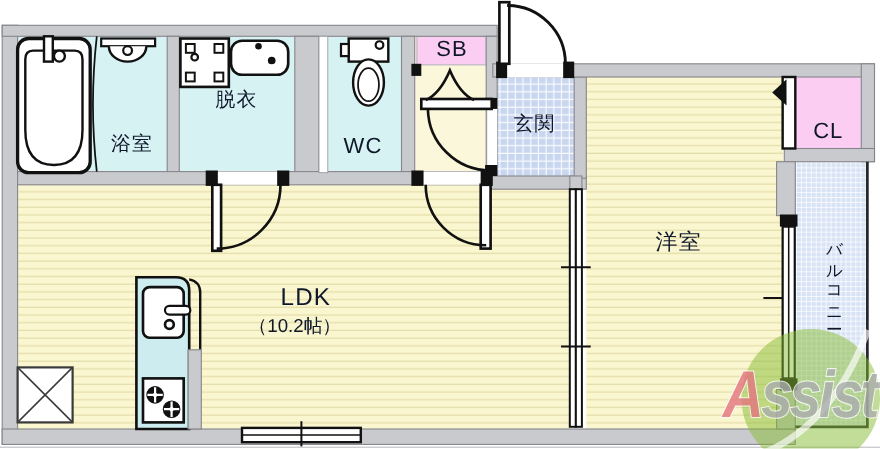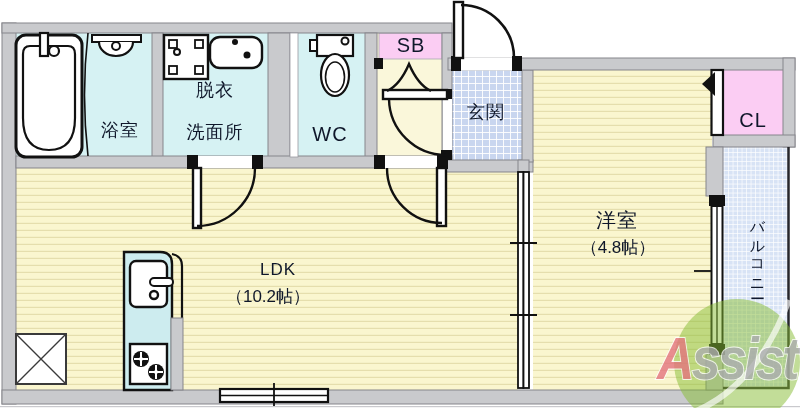--- a/index.html
+++ b/index.html
@@ -3,21 +3,21 @@
 <meta charset="utf-8">
 <style>
   html,body{margin:0;padding:0;background:#fff;}
   #stage{position:relative;width:800px;height:408px;background:#fff;overflow:hidden;
          font-family:"Liberation Sans","DejaVu Sans",sans-serif;}
   #stage svg{position:absolute;left:0;top:0;}
   .lbl{position:absolute;transform:translate(-50%,-50%);font-weight:normal;color:#0f172a;
        white-space:nowrap;letter-spacing:1px;}
   .lbl.s18{font-size:18px;}
   .lbl.s20{font-size:20px;}
-  .lbl.s22{font-size:17px;}
+  .lbl.s22{font-size:22px;}
   .lbl.s17{font-size:17px;letter-spacing:0;}
   .lbl.vert{writing-mode:vertical-rl;letter-spacing:3px;font-size:15px;}
 </style>
 </head>
 <body>
 
 <div id="stage">
 <svg width="800" height="408" viewBox="0 0 800 408">
   <defs>
     <pattern id="stripes" width="8" height="7" patternUnits="userSpaceOnUse">
@@ -195,23 +195,21 @@
 
   <g>
     <circle cx="737" cy="362" r="63" fill="#85bb31" opacity="0.5"></circle>
     <path d="M694,412 Q757,386 789,300" fill="none" stroke="#fff" stroke-width="6" opacity="0.65"></path>
     <text x="657" y="379" font-size="60" font-style="italic" font-weight="bold" font-family="Liberation Sans, DejaVu Sans, sans-serif" letter-spacing="-3" textLength="140" lengthAdjust="spacingAndGlyphs" opacity="0.78" style="paint-order:stroke;stroke:#ffffff;stroke-width:2px;"><tspan fill="#e4727e">A</tspan><tspan fill="#ababaf">ssist</tspan></text>
   </g>
 </svg>
 
 <div class="lbl s18" style="left:120px;top:94px;margin-top:36px;">浴室</div>
 <div class="lbl s18" style="left:215px;top:90px;">脱衣</div>
-<div class="lbl s18" style="left:215px;top:132px;">洗面所</div>
 <div class="lbl s20" style="left:330px;top:134px;text-align:right;">WC</div>
 <div class="lbl s20" style="left:411px;top:45px;">SB</div>
 <div class="lbl s18" style="left:486px;top:112px;">玄関</div>
 <div class="lbl s22" style="left:278px;top:270px;">LDK</div>
 <div class="lbl s17" style="left:268px;top:296px;">（10.2帖）</div>
 <div class="lbl s20" style="left:617px;top:220px;text-align:right;">洋室</div>
-<div class="lbl s17" style="left:618px;top:247px;">（4.8帖）</div>
 <div class="lbl s20" style="left:753px;top:120px;">CL</div>
 <div class="lbl vert" style="left:757px;top:252px;">バルコニー</div>
 </div>
 
 </body></html>

